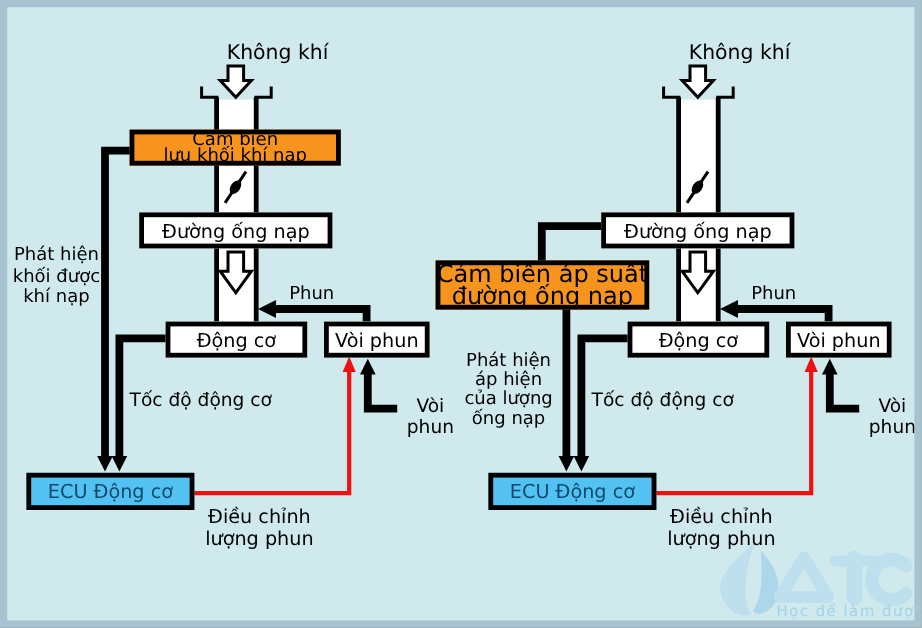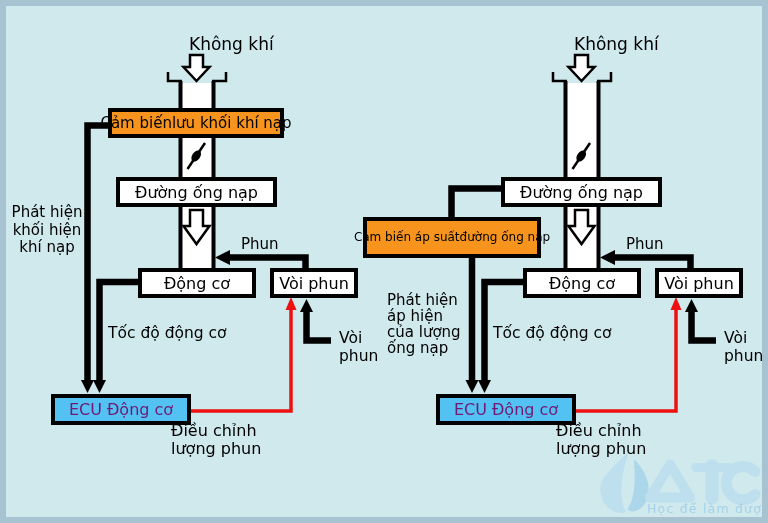--- a/index.html
+++ b/index.html
@@ -10,27 +10,27 @@
   }
   html,body{margin:0;padding:0;background:#888;}
   .canvas{
     position:relative;width:768px;height:523px;background:var(--background);
     overflow:hidden;font-family:"DejaVu Sans","Liberation Sans",sans-serif;
   }
   .layer{position:absolute;inset:0;width:768px;height:523px;}
   .frame{position:absolute;inset:0;border:6px solid var(--frame);pointer-events:none;}
   .bx{
     position:absolute;box-sizing:border-box;border:4px solid var(--box-border);
-    background:#fff;display:flex;flex-direction:row;align-items:center;
+    background:#fff;display:flex;flex-direction:column;align-items:center;
     justify-content:center;text-align:center;font-size:16px;color:#000;
     white-space:nowrap;
   }
   .bx.orange{background:var(--sensor-box);}
-  .bx.ecu{background:var(--ecu-box);color:#701a75;margin-left:29px;}
-  .lbl{position:absolute;color:#000;font-size:15px;line-height:17px;white-space:nowrap;}
+  .bx.ecu{background:var(--ecu-box);color:#0c4a6e;}
+  .lbl{position:absolute;color:#000;font-size:15px;line-height:17px;white-space:nowrap;text-align:center;}
   
   .wall{stroke:var(--line-black);stroke-width:4;fill:none;}
   .flange{stroke:var(--line-black);stroke-width:2.5;fill:none;}
   .thin{stroke:var(--line-black);stroke-width:2.5;fill:none;}
   .hollow{fill:#ffffff;stroke:var(--line-black);stroke-width:2.5;}
   .ln6{stroke:var(--line-black);stroke-width:6.5;fill:none;}
   .ah{fill:var(--line-black);stroke:none;}
   .redln{stroke:var(--signal-red);stroke-width:3.5;fill:none;}
   .redah{fill:var(--signal-red);stroke:none;}
   .wm1{fill:var(--watermark);}
@@ -142,41 +142,41 @@
   <div class="bx" style="left:116px;top:177px;width:161px;height:30px;">Đường ống nạp</div>
 
   <div class="lbl" style="left:241px;top:236px;">Phun</div>
 
   <div class="bx" style="left:138px;top:268px;width:118px;height:30px;">Động cơ</div>
 
   <div class="bx" style="left:270px;top:268px;width:88px;height:30px;">Vòi phun</div>
 
   <div class="lbl" style="left:4px;top:204px;width:86px;text-align:center;line-height:17.5px;">
     <div>Phát hiện</div>
-    <div>khối hiện</div>
+    <div>khối được</div>
     <div>khí nạp</div>
   </div>
 
   <div class="lbl" style="left:108px;top:325px;font-size:15.5px;">Tốc độ động cơ</div>
 
   <div class="bx ecu" style="left:22px;top:394px;width:140px;height:31px;">ECU Động cơ</div>
 
   <div class="lbl" style="left:171px;top:422px;font-size:16px;line-height:18px;">
     <div>Điều chỉnh</div>
     <div>lượng phun</div>
   </div>
 
   <div class="lbl" style="left:339px;top:329px;font-size:15.5px;line-height:18px;">
     <div>Vòi</div>
     <div>phun</div>
   </div>
 
   <div class="lbl" style="left:574px;top:36px;font-size:17px;">Không khí</div>
 
-  <div class="bx orange" style="left:363px;top:217px;width:178px;height:41px;font-size:12px;line-height:17.5px;text-align:center;">
+  <div class="bx orange" style="left:363px;top:217px;width:178px;height:41px;font-size:20px;line-height:17.5px;text-align:center;">
     <span>Cảm biến áp suất</span>
     <span>đường ống nạp</span>
   </div>
 
   <div class="bx" style="left:501px;top:177px;width:161px;height:30px;">Đường ống nạp</div>
 
   <div class="lbl" style="left:626px;top:236px;">Phun</div>
 
   <div class="bx" style="left:523px;top:268px;width:118px;height:30px;">Động cơ</div>
 

